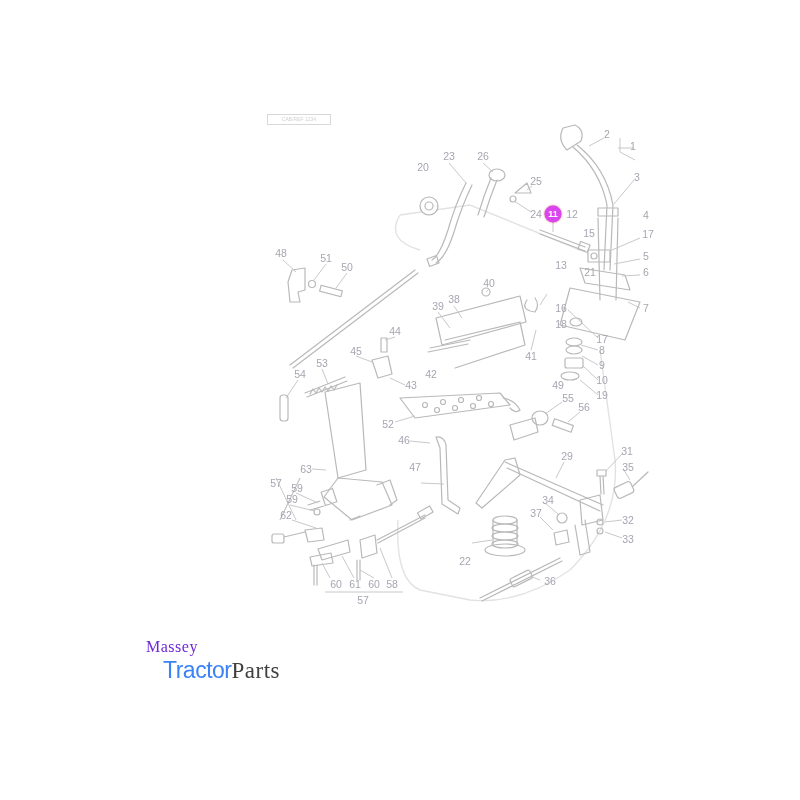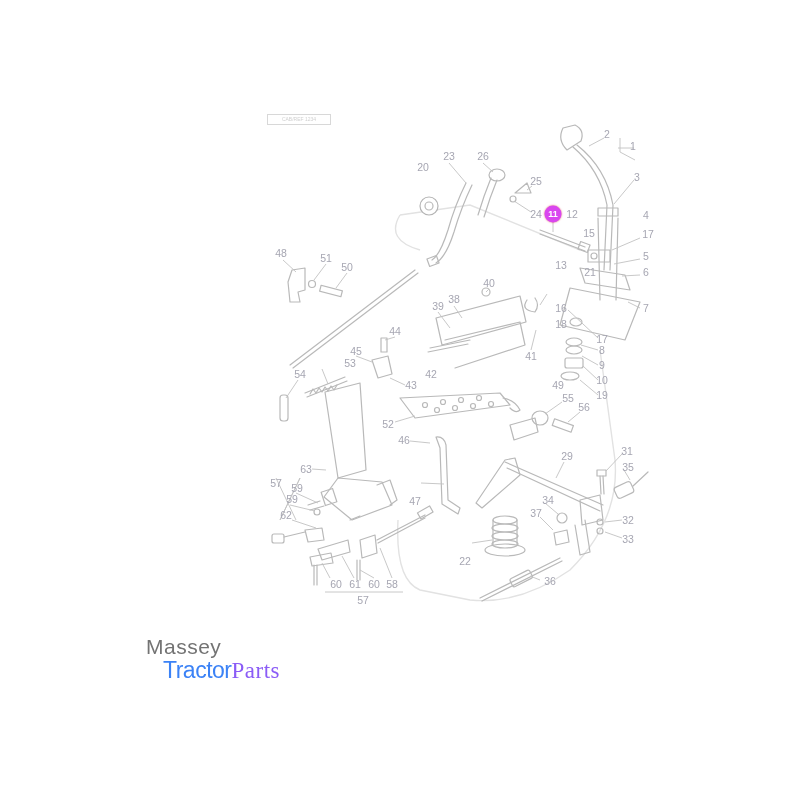--- a/index.html
+++ b/index.html
@@ -12,25 +12,25 @@
   .ghost { stroke: #e2e2e2; stroke-width: 1.4; fill: none; }
   .callout { position: absolute; font-size: 10.5px; color: #a6a6b2; line-height: 1;
              transform: translate(-50%, -50%); white-space: nowrap; cursor: pointer; }
   .callout.highlight { width: 17px; height: 17px; border-radius: 50%; background: #d946ef;
              color: #ffffff; font-weight: bold; font-size: 9px; display: flex; align-items: center;
              justify-content: center; box-shadow: 0 0 2px #e06070; }
   .header-box { position: absolute; left: 267px; top: 114px; width: 62px; height: 9px;
              border: 1px solid #d8d8d8; font-size: 5px; color: #d0d0d0; line-height: 9px;
              text-align: center; overflow: hidden; }
   .logo { position: absolute; left: 146px; top: 636px; }
-  .logo-line1 { font-family: Liberation Sans, sans-serif; font-size: 21px; color: #737373;
+  .logo-line1 { font-family: Liberation Serif, serif; font-size: 16px; color: #6d28d9;
              letter-spacing: 0.5px; line-height: 22px; font-weight: normal; }
   .logo-line2 { font-size: 23px; line-height: 24px; white-space: nowrap; }
   .logo-tractor { color: #3b82f6; font-weight: normal; letter-spacing: -0.5px; margin-left: 17px; }
-  .logo-parts { color: #8b5cf6; font-family: "Liberation Serif", serif; font-weight: normal; letter-spacing: 0.5px; }
+  .logo-parts { color: #404040; font-family: "Liberation Serif", serif; font-weight: normal; letter-spacing: 0.5px; }
 </style>
 </head>
 <body>
 
 <svg id="diagram" viewBox="0 0 800 800" xmlns="http://www.w3.org/2000/svg">
 
   <path class="ghost" d="M400 215 L470 205 L580 250 M400 215 Q385 240 420 250 M600 350 L615 460 Q620 520 570 570 Q520 605 470 600 L420 590 Q395 580 398 520"></path>
 
   <g>
     <path class="part" d="M563 128 Q557 140 567 150 L581 141 Q585 130 575 125 Z"></path>
@@ -236,27 +236,27 @@
     <div class="callout" style="left: 536px; top: 513px;">37</div>
     <div class="callout" style="left: 454px; top: 299px;">38</div>
     <div class="callout" style="left: 438px; top: 306px;">39</div>
     <div class="callout" style="left: 489px; top: 283px;">40</div>
     <div class="callout" style="left: 531px; top: 356px;">41</div>
     <div class="callout" style="left: 431px; top: 374px;">42</div>
     <div class="callout" style="left: 411px; top: 385px;">43</div>
     <div class="callout" style="left: 395px; top: 331px;">44</div>
     <div class="callout" style="left: 356px; top: 351px;">45</div>
     <div class="callout" style="left: 404px; top: 440px;">46</div>
-    <div class="callout" style="left: 415px; top: 501px;">47</div>
+    <div class="callout" style="left: 415px; top: 467px;">47</div>
     <div class="callout" style="left: 281px; top: 253px;">48</div>
     <div class="callout" style="left: 558px; top: 385px;">49</div>
     <div class="callout" style="left: 347px; top: 267px;">50</div>
     <div class="callout" style="left: 326px; top: 258px;">51</div>
     <div class="callout" style="left: 388px; top: 424px;">52</div>
-    <div class="callout" style="left: 322px; top: 363px; margin-left: 28px;">53</div>
+    <div class="callout" style="left: 322px; top: 363px;">53</div>
     <div class="callout" style="left: 300px; top: 374px;">54</div>
     <div class="callout" style="left: 568px; top: 398px;">55</div>
     <div class="callout" style="left: 584px; top: 407px;">56</div>
     <div class="callout" style="left: 276px; top: 483px;">57</div>
     <div class="callout" style="left: 297px; top: 488px;">59</div>
     <div class="callout" style="left: 292px; top: 499px;">59</div>
     <div class="callout" style="left: 286px; top: 515px;">62</div>
     <div class="callout" style="left: 306px; top: 469px;">63</div>
     <div class="callout" style="left: 336px; top: 584px;">60</div>
     <div class="callout" style="left: 355px; top: 584px;">61</div>

